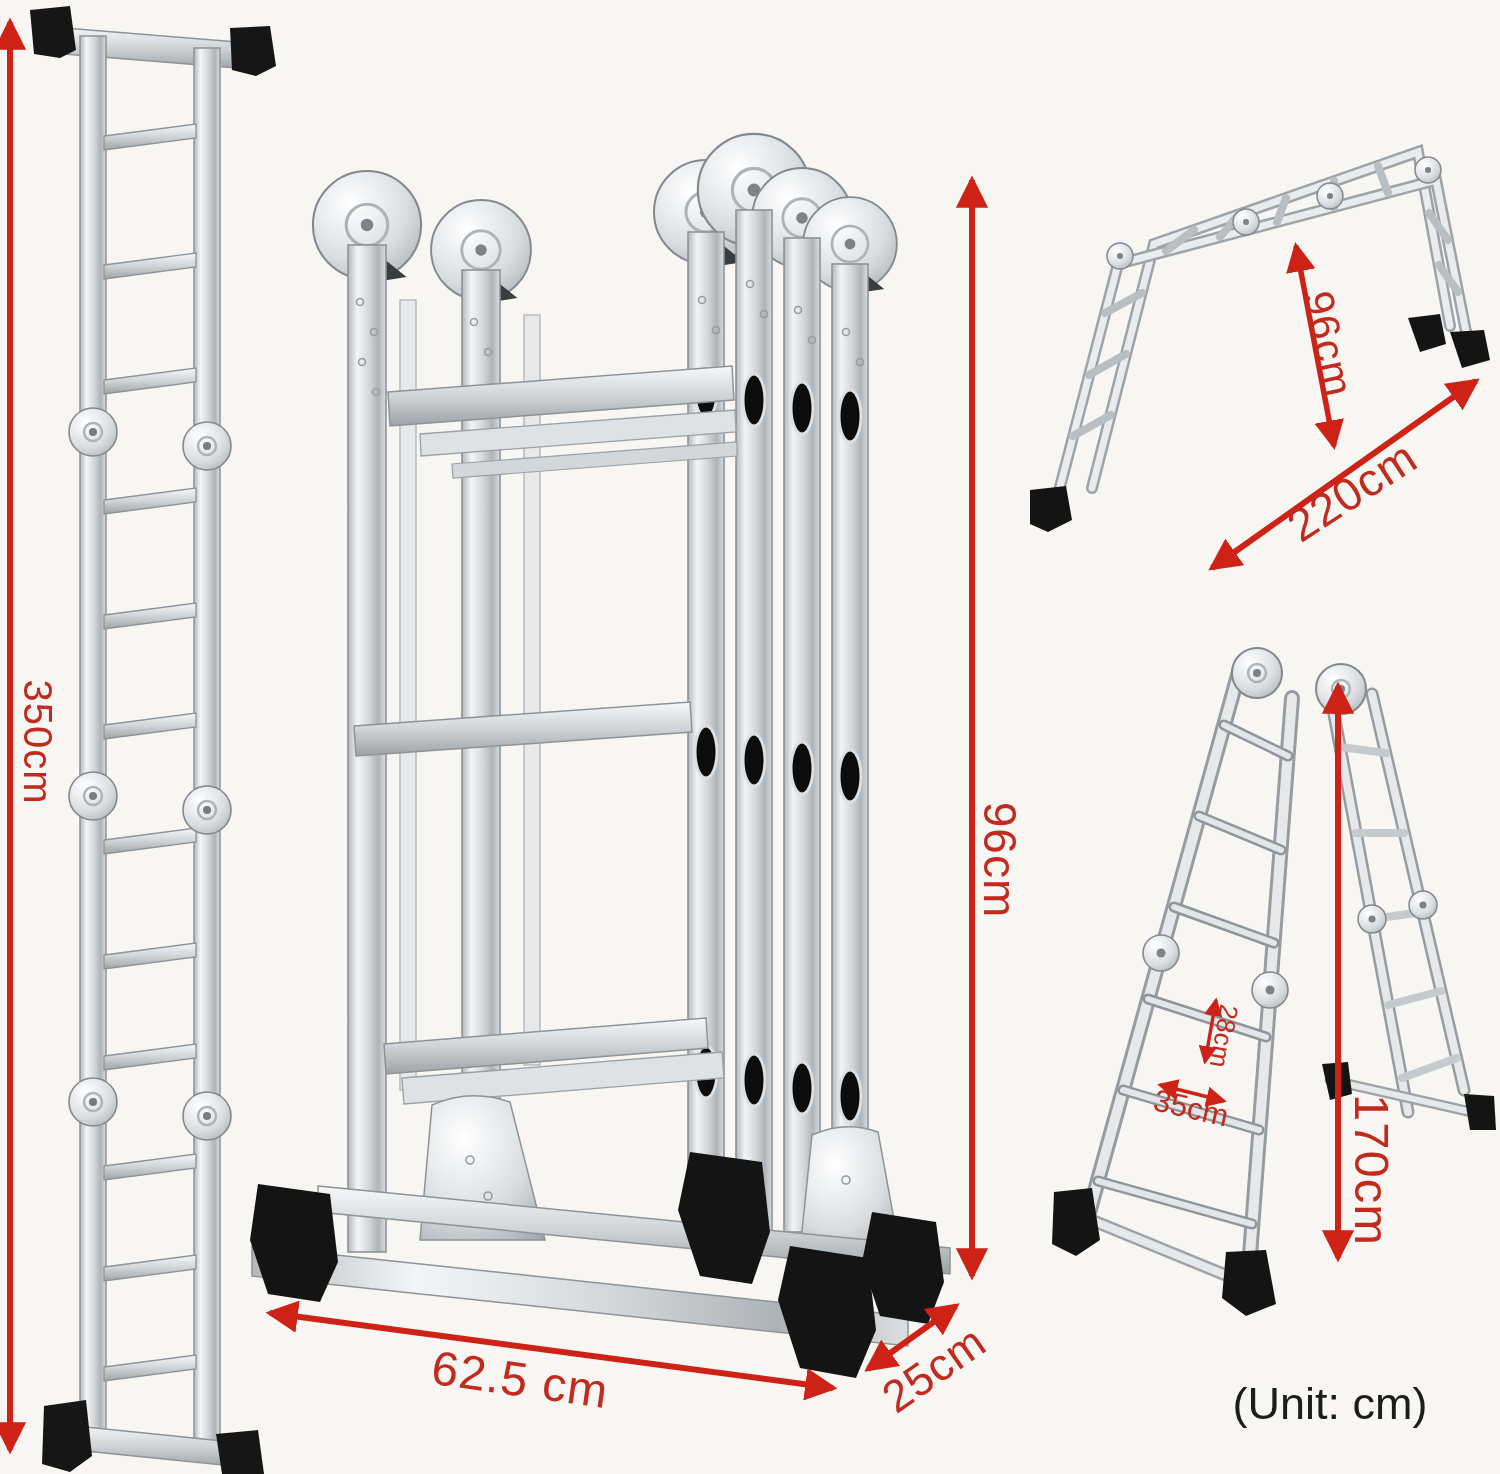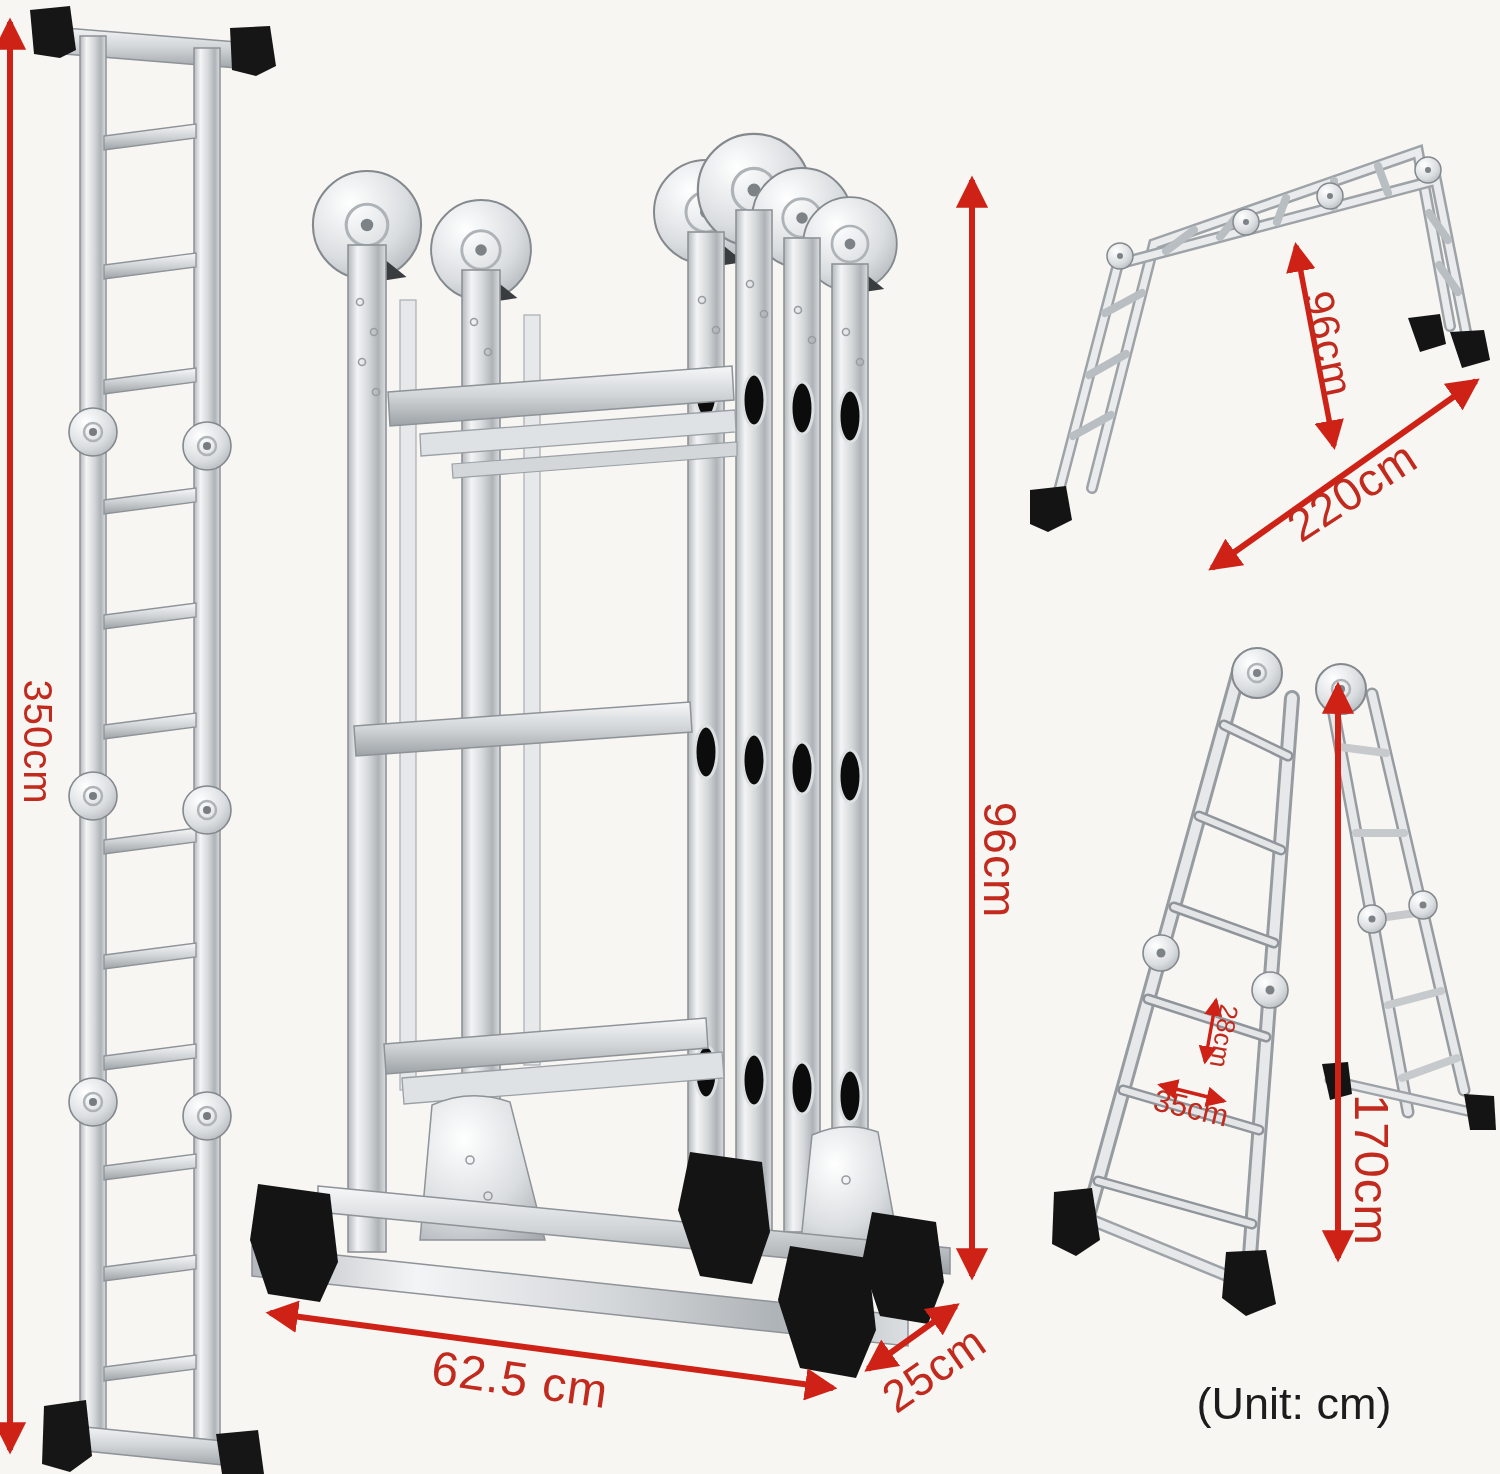--- a/index.html
+++ b/index.html
@@ -321,14 +321,14 @@
   <div class="dim" style="left:1328px; top:344px; --rot:78deg; font-size:42px;">96cm</div>
 
   <div class="dim" style="left:1352px; top:491px; --rot:-33deg; font-size:46px;">220cm</div>
 
   <div class="dim" style="left:1371px; top:1170px; --rot:90deg; font-size:49px;">170cm</div>
 
   <div class="dim" style="left:1224px; top:1036px; --rot:100deg; font-size:26px; letter-spacing:0;">28cm</div>
 
   <div class="dim" style="left:1191px; top:1108px; --rot:13deg; font-size:31px; letter-spacing:0;">35cm</div>
 
-  <div class="unit-note" style="left:1294px; top:1403px; font-size:45px;">(Unit: cm)</div>
+  <div class="unit-note" style="left:1330px; top:1403px; font-size:45px;">(Unit: cm)</div>
 </div>
 
 </body></html>

